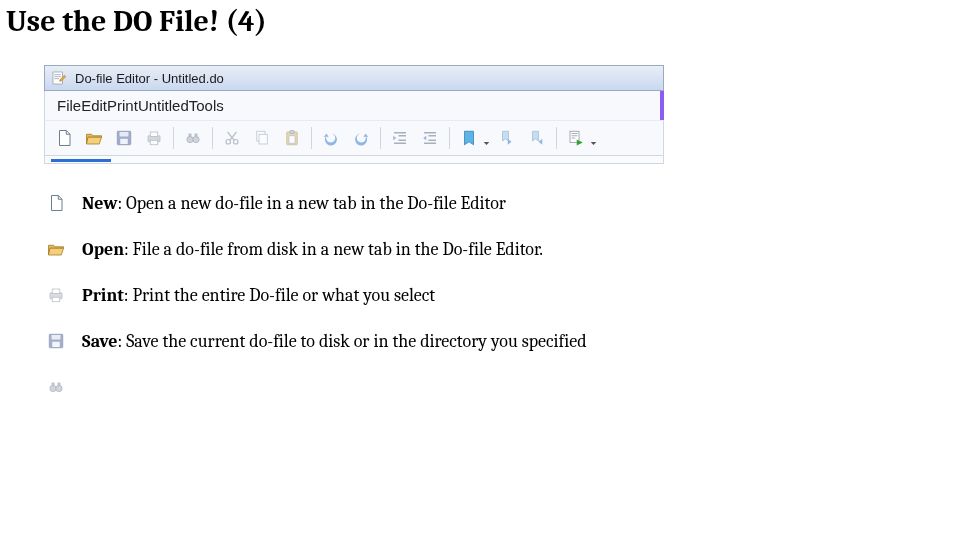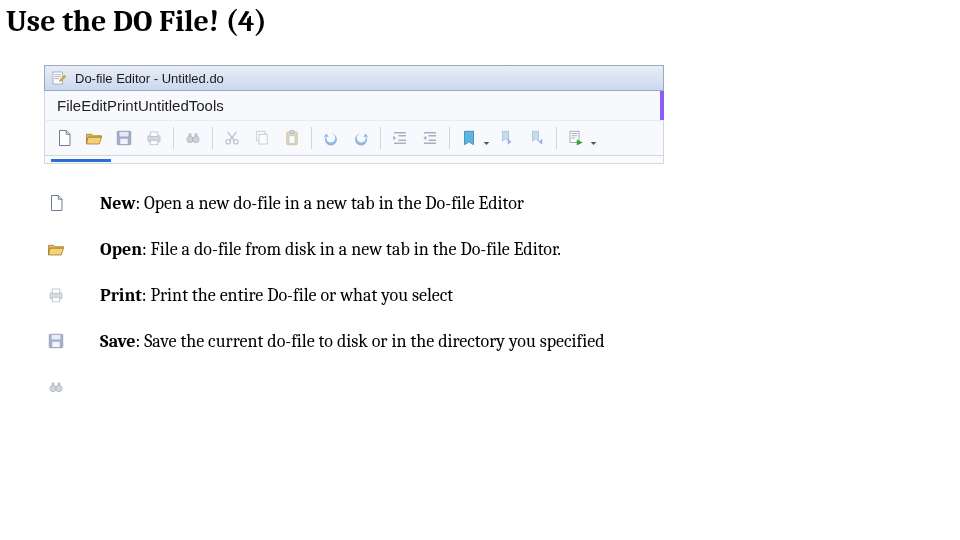--- a/index.html
+++ b/index.html
@@ -79,21 +79,21 @@
     left: 6px; top: 0;
     width: 60px; height: 6px;
     border-bottom: 3px solid #2a6fd6;
   }
   .legend {
     margin: 28px 0 0 44px;
   }
   .legend-row {
     display: flex;
     align-items: center;
-    gap: 32px;
+    gap: 14px;
     margin-bottom: 24px;
   }
   .legend-row .icon-cell {
     width: 24px; height: 22px;
     display: inline-flex; align-items: center; justify-content: center;
   }
   .legend-row .text {
     font-size: 18px;
   }
   .legend-row .text b { font-weight: bold; }

